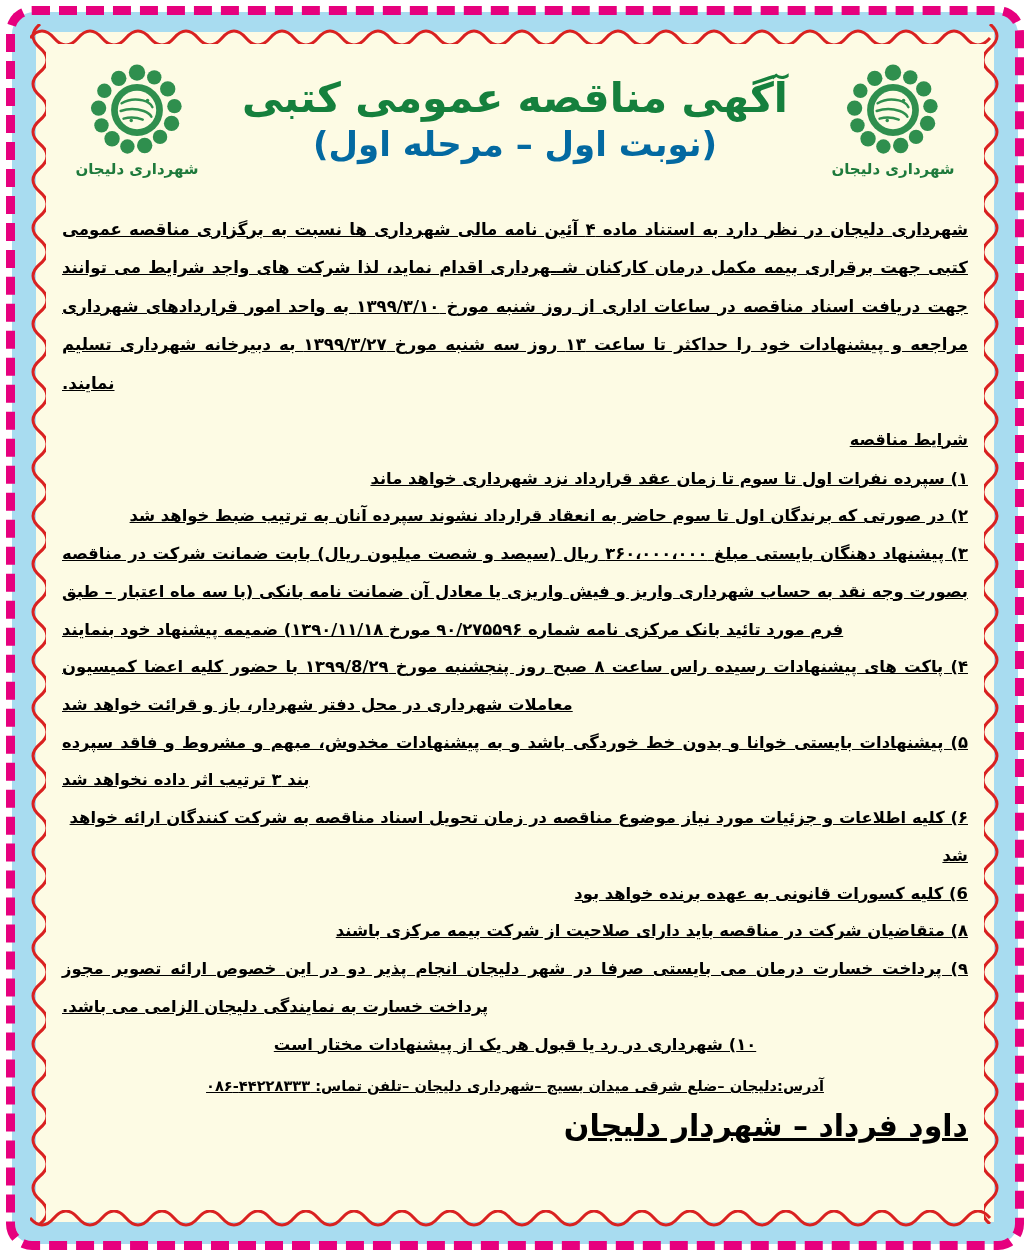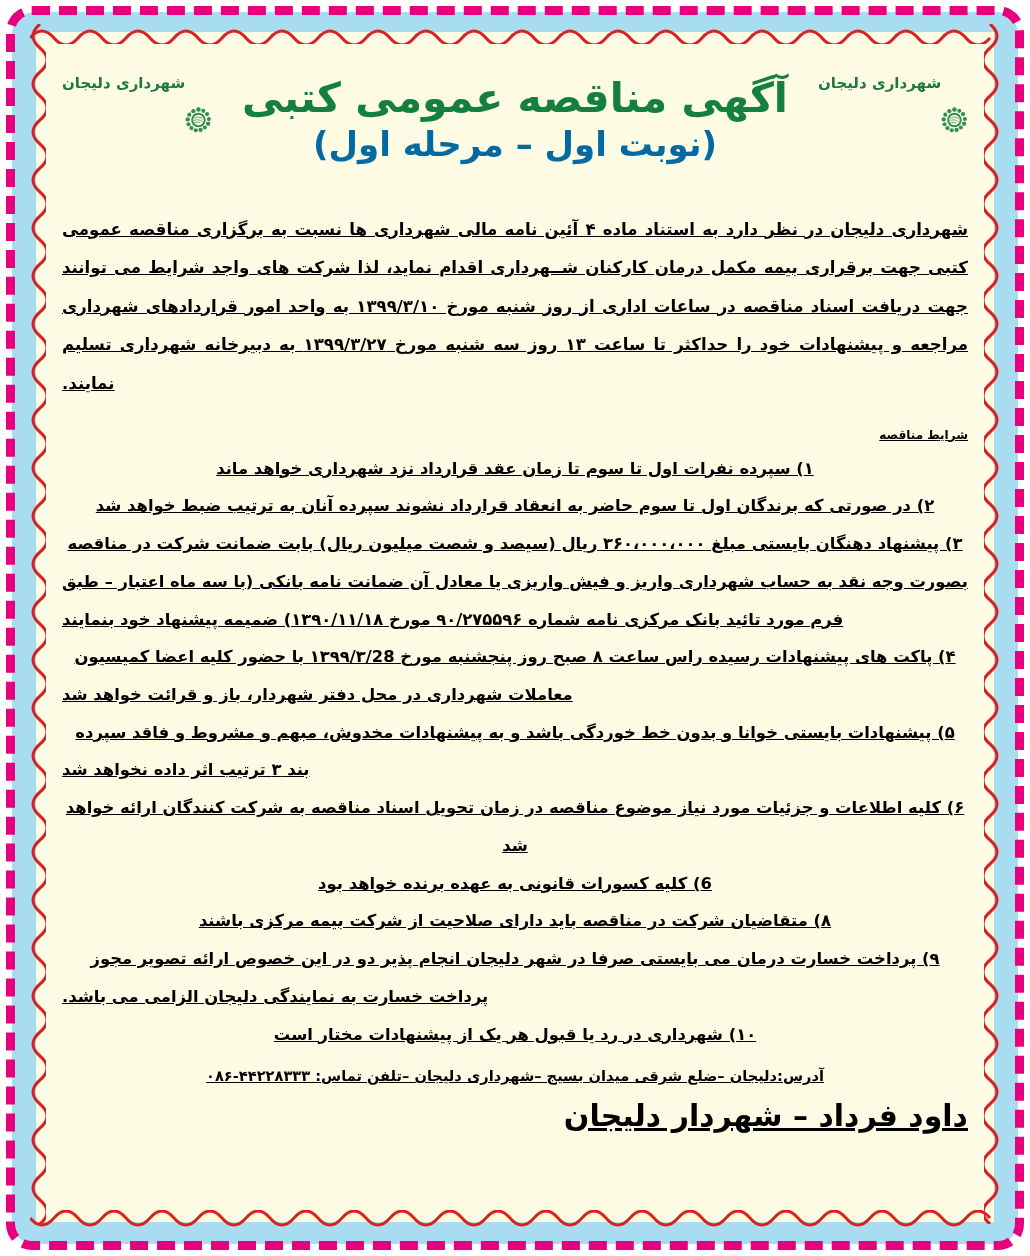--- a/index.html
+++ b/index.html
@@ -69,22 +69,22 @@
   
   .header{
     display:flex;
     align-items:center;
     justify-content:space-between;
     height:148px;
   }
   .logo-block{
     width:150px;
     display:flex;
-    flex-direction:row;
-    align-items:flex-start;
+    flex-direction:column;
+    align-items:center;
     justify-content:center;
   }
   .logo-mark{width:96px;height:96px;display:block;}
   .logo-caption{
     color:#1e7a3c;
     font-size:15px;
     font-weight:bold;
     margin-top:2px;
     white-space:nowrap;
     font-family:"DejaVu Sans",sans-serif;
@@ -122,40 +122,39 @@
   .intro{
     font-size:16.6px;
     line-height:2.32;
     text-align:justify;
     text-align-last:left;
     font-weight:bold;
     direction:rtl;
     font-family:"DejaVu Sans",sans-serif;
   }
   .section-head{
-    font-size:12px;
+    font-size:16px;
     font-weight:bold;
     line-height:2.5;
     text-align:right;
     margin-top:4px;
     font-family:"DejaVu Sans",sans-serif;
   }
   ol.terms{
     list-style:none;
     margin:0;padding:0;
   }
   ol.terms li{
     font-size:16.4px;
     line-height:2.30;
     font-weight:bold;
     direction:rtl;
     font-family:"DejaVu Sans",sans-serif;
     margin:0;
     padding:0;
-    text-align:center;
   }
   li.just{ text-align:justify; text-align-last:left; }
   li.ctr { text-align:center; }
   li.rgt { text-align:right; }
 
   .footer-address{
     text-align:center;
     font-size:14.6px;
     font-weight:bold;
     margin-top:10px;
@@ -273,21 +272,21 @@
     <div class="body-area">
 
       <p class="intro">شهرداری دلیجان در نظر دارد به استناد ماده ۴ آئین نامه مالی شهرداری ها نسبت به برگزاری مناقصه عمومی کتبی جهت برقراری بیمه مکمل درمان کارکنان شــهرداری اقدام نماید، لذا شرکت های واجد شرایط می توانند جهت دریافت اسناد مناقصه در ساعات اداری از روز شنبه مورخ ۱۳۹۹/۳/۱۰ به واحد امور قراردادهای شهرداری مراجعه و پیشنهادات خود را حداکثر تا ساعت ۱۳ روز سه شنبه مورخ ۱۳۹۹/۳/۲۷ به دبیرخانه شهرداری تسلیم نمایند.</p>
 
       <div class="section-head">شرایط مناقصه</div>
 
       <ol class="terms">
         <li class="rgt">۱) سپرده نفرات اول تا سوم تا زمان عقد قرارداد نزد شهرداری خواهد ماند</li>
         <li class="rgt">۲) در صورتی که برندگان اول تا سوم حاضر به انعقاد قرارداد نشوند سپرده آنان به ترتیب ضبط خواهد شد</li>
         <li class="just">۳) پیشنهاد دهنگان بایستی مبلغ ۳۶۰،۰۰۰،۰۰۰ ریال (سیصد و شصت میلیون ریال) بابت ضمانت شرکت در مناقصه بصورت وجه نقد به حساب شهرداری واریز و فیش واریزی یا معادل آن ضمانت نامه بانکی (با سه ماه اعتبار – طبق فرم مورد تائید بانک مرکزی نامه شماره ۹۰/۲۷۵۵۹۶ مورخ ۱۳۹۰/۱۱/۱۸) ضمیمه پیشنهاد خود بنمایند</li>
-        <li class="just">۴) پاکت های پیشنهادات رسیده راس ساعت ۸ صبح روز پنجشنبه مورخ ۱۳۹۹/۳/28 با حضور کلیه اعضا کمیسیون معاملات شهرداری در محل دفتر شهردار، باز و قرائت خواهد شد</li>
+        <li class="just">۴) پاکت های پیشنهادات رسیده راس ساعت ۸ صبح روز پنجشنبه مورخ ۱۳۹۹/8/۲۹ با حضور کلیه اعضا کمیسیون معاملات شهرداری در محل دفتر شهردار، باز و قرائت خواهد شد</li>
         <li class="just">۵) پیشنهادات بایستی خوانا و بدون خط خوردگی باشد و به پیشنهادات مخدوش، مبهم و مشروط و فاقد سپرده بند ۳ ترتیب اثر داده نخواهد شد</li>
         <li class="rgt">۶) کلیه اطلاعات و جزئیات مورد نیاز موضوع مناقصه در زمان تحویل اسناد مناقصه به شرکت کنندگان ارائه خواهد شد</li>
         <li class="rgt">6) کلیه کسورات قانونی به عهده برنده خواهد بود</li>
         <li class="rgt">۸) متقاضیان شرکت در مناقصه باید دارای صلاحیت از شرکت بیمه مرکزی باشند</li>
         <li class="just">۹) پرداخت خسارت درمان می بایستی صرفا در شهر دلیجان انجام پذیر دو در این خصوص ارائه تصویر مجوز پرداخت خسارت به نمایندگی دلیجان الزامی می باشد.</li>
         <li class="ctr">۱۰) شهرداری در رد یا قبول هر یک از پیشنهادات مختار است</li>
       </ol>
 
       <div class="footer-address">آدرس:دلیجان –ضلع شرقی میدان بسیج –شهرداری دلیجان –تلفن تماس: ۴۴۲۲۸۳۳۳-۰۸۶</div>
       <div class="footer-sign">داود فرداد – شهردار دلیجان</div>

